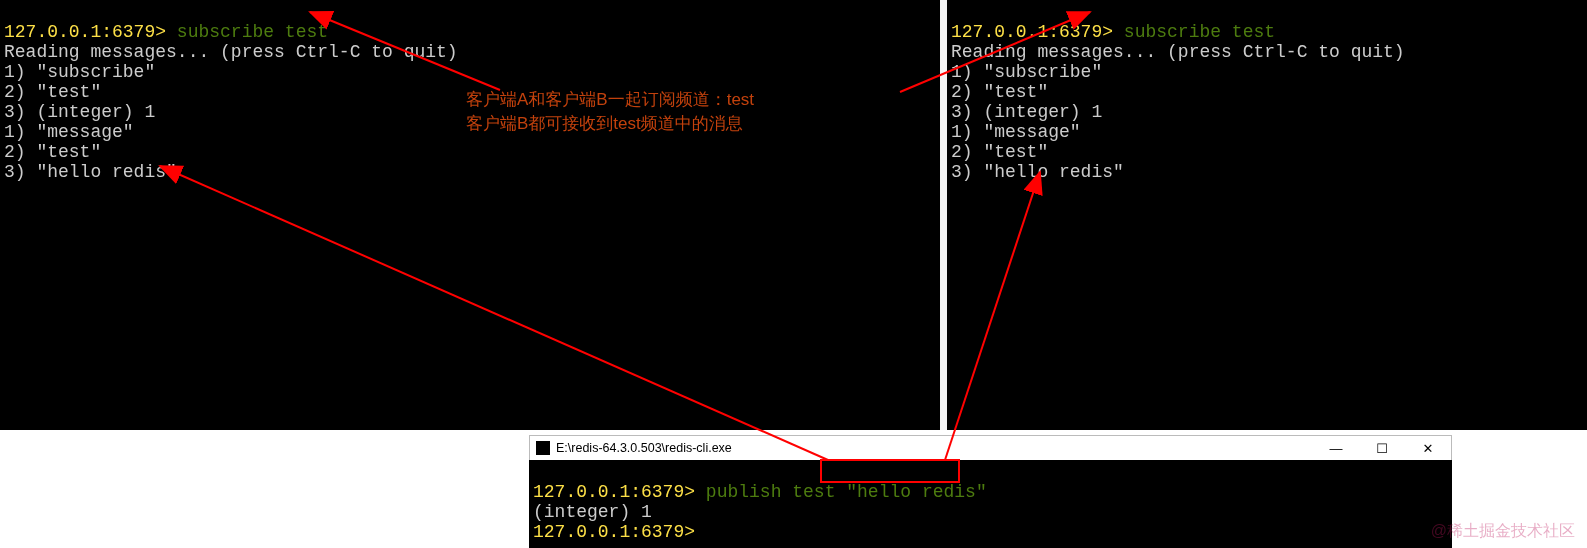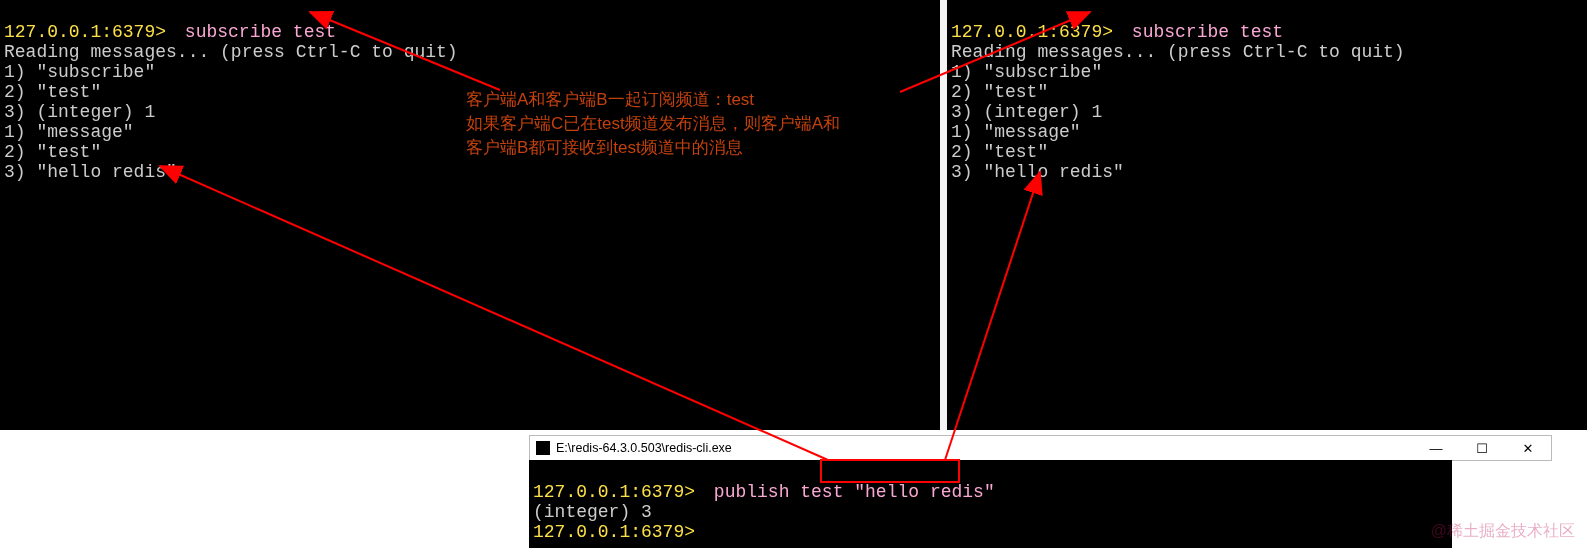--- a/index.html
+++ b/index.html
@@ -6,24 +6,24 @@
   html,body { width:1587px; height:548px; font-family:"Consolas","Courier New",monospace; background:#fff; overflow:hidden; }
   .canvas { position:relative; width:1587px; height:548px; background:#fff; }
 
   
   .term { position:absolute; background:#000; color:#cccccc; font-size:18px; line-height:20px; padding:2px 4px; white-space:pre; font-family:"Consolas","Courier New",monospace; }
   .term-left  { left:0;   top:0;  width:940px; height:430px; }
   .term-right { left:947px; top:0; width:640px; height:430px; }
   .term-bottom{ left:529px; top:460px; width:923px; height:88px; }
 
   .prompt { color:#fde047; }
-  .cmd    { color:#f9a8d4;margin-left:8px; }
+  .cmd    { color:#4d7c0f; }
 
   
-  .titlebar { position:absolute; left:529px; top:435px; width:1023px; height:26px; background:#fff; border:1px solid #bbb; display:flex; align-items:center; font-family:"Segoe UI",sans-serif; font-size:12.5px; color:#000; }
+  .titlebar { position:absolute; left:529px; top:435px; width:923px; height:26px; background:#fff; border:1px solid #bbb; display:flex; align-items:center; font-family:"Segoe UI",sans-serif; font-size:12.5px; color:#000; }
   .titlebar .icon { width:14px; height:14px; margin:0 6px; background:#000; display:inline-block; }
   .titlebar .title-text { flex:1; }
   .titlebar .winbtn { width:46px; height:100%; display:flex; align-items:center; justify-content:center; color:#000; font-size:13px; cursor:default; }
 
   
   .anno { position:absolute; left:466px; top:88px; width:470px; color:#c2410c; font-family:"SimSun","Microsoft YaHei",sans-serif; font-size:17px; line-height:24px; }
 
   
   .redbox { position:absolute; left:820px; top:459px; width:140px; height:24px; border:2px solid #f00; }
 
@@ -68,29 +68,28 @@
   <div class="titlebar">
     <span class="icon"></span>
     <span class="title-text">E:\redis-64.3.0.503\redis-cli.exe</span>
     <span class="winbtn">—</span>
     <span class="winbtn">☐</span>
     <span class="winbtn">✕</span>
   </div>
 
   <div class="term term-bottom">
 <span class="prompt">127.0.0.1:6379&gt;</span> <span class="cmd">publish test "hello redis"</span>
-<span>(integer) 3</span>
+<span>(integer) 1</span>
 <span class="prompt">127.0.0.1:6379&gt;</span>
   </div>
 
   <div class="redbox"></div>
 
   <div class="anno">
     <div>客户端A和客户端B一起订阅频道：test</div>
-    <div>如果客户端C已在test频道发布消息，则客户端A和</div>
     <div>客户端B都可接收到test频道中的消息</div>
   </div>
 
   <svg class="arrows">
     <defs>
       <marker id="ah" markerWidth="12" markerHeight="10" refX="11" refY="5" orient="auto">
         <polygon points="0,0 12,5 0,10" fill="#f00"></polygon>
       </marker>
     </defs>
 

